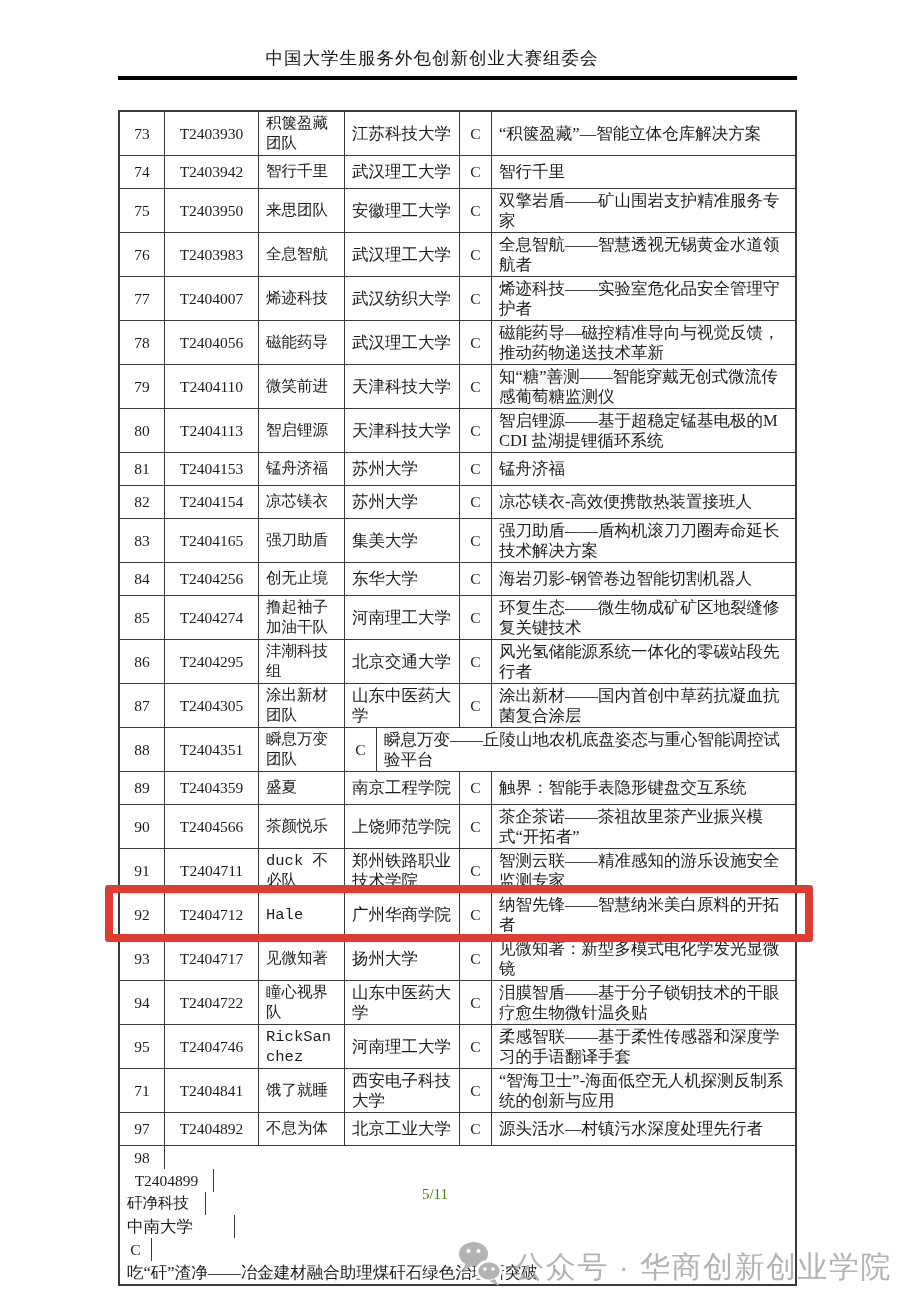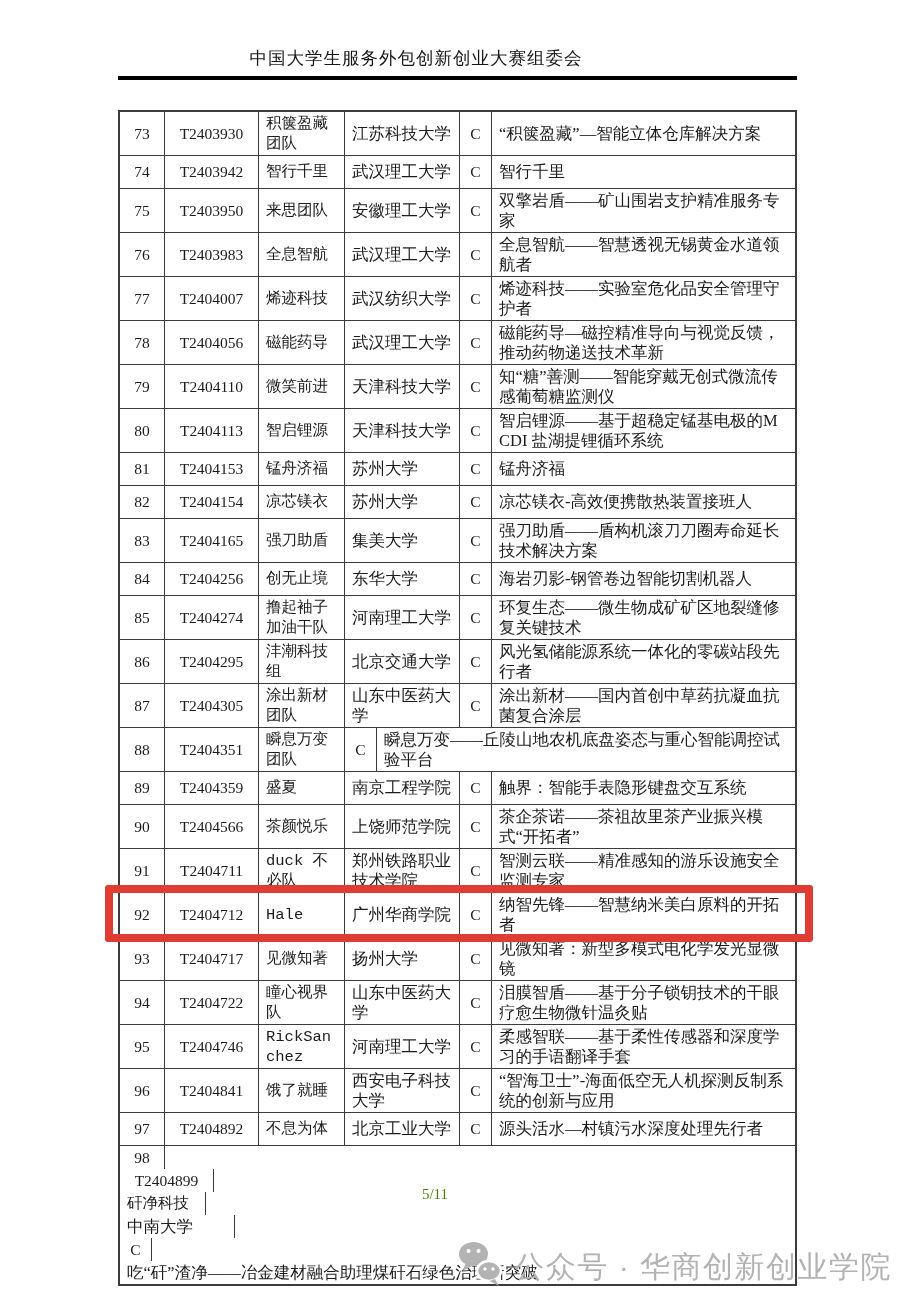--- a/index.html
+++ b/index.html
@@ -17,21 +17,21 @@
     position: relative;
     width: 918px;
     height: 1299px;
     background: #ffffff;
     overflow: hidden;
     color: var(--text-color);
   }
   .header-title {
     position: absolute;
     top: 46px;
-    left: 0;
+    left: 16px;
     width: 832px;
     text-align: center;
     font-size: 17.5px;
     letter-spacing: 1px;
     color: #161616;
   }
   .header-rule {
     position: absolute;
     top: 76px;
     left: 118px;
@@ -339,21 +339,21 @@
     <div class="cell col-num">95</div>
     <div class="cell col-id">T2404746</div>
     <div class="cell col-team">RickSanchez</div>
     <div class="cell col-school">河南理工大学</div>
     <div class="cell col-grade">C</div>
     <div class="cell col-proj">柔感智联——基于柔性传感器和深度学习的手语翻译手套</div>
 
   </div>
 
   <div class="row">
-    <div class="cell col-num">96</div>
+    <div class="cell col-num">71</div>
     <div class="cell col-id">T2404841</div>
     <div class="cell col-team">饿了就睡</div>
     <div class="cell col-school">西安电子科技大学</div>
     <div class="cell col-grade">C</div>
     <div class="cell col-proj">“智海卫士”-海面低空无人机探测反制系统的创新与应用</div>
 
   </div>
 
   <div class="row">
     <div class="cell col-num">97</div>

